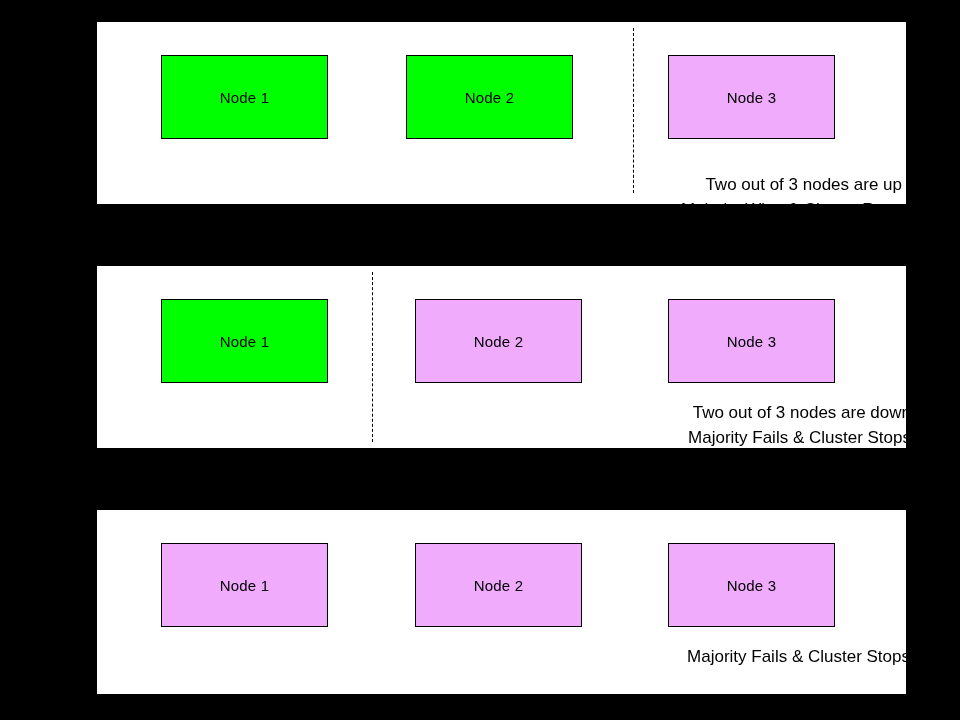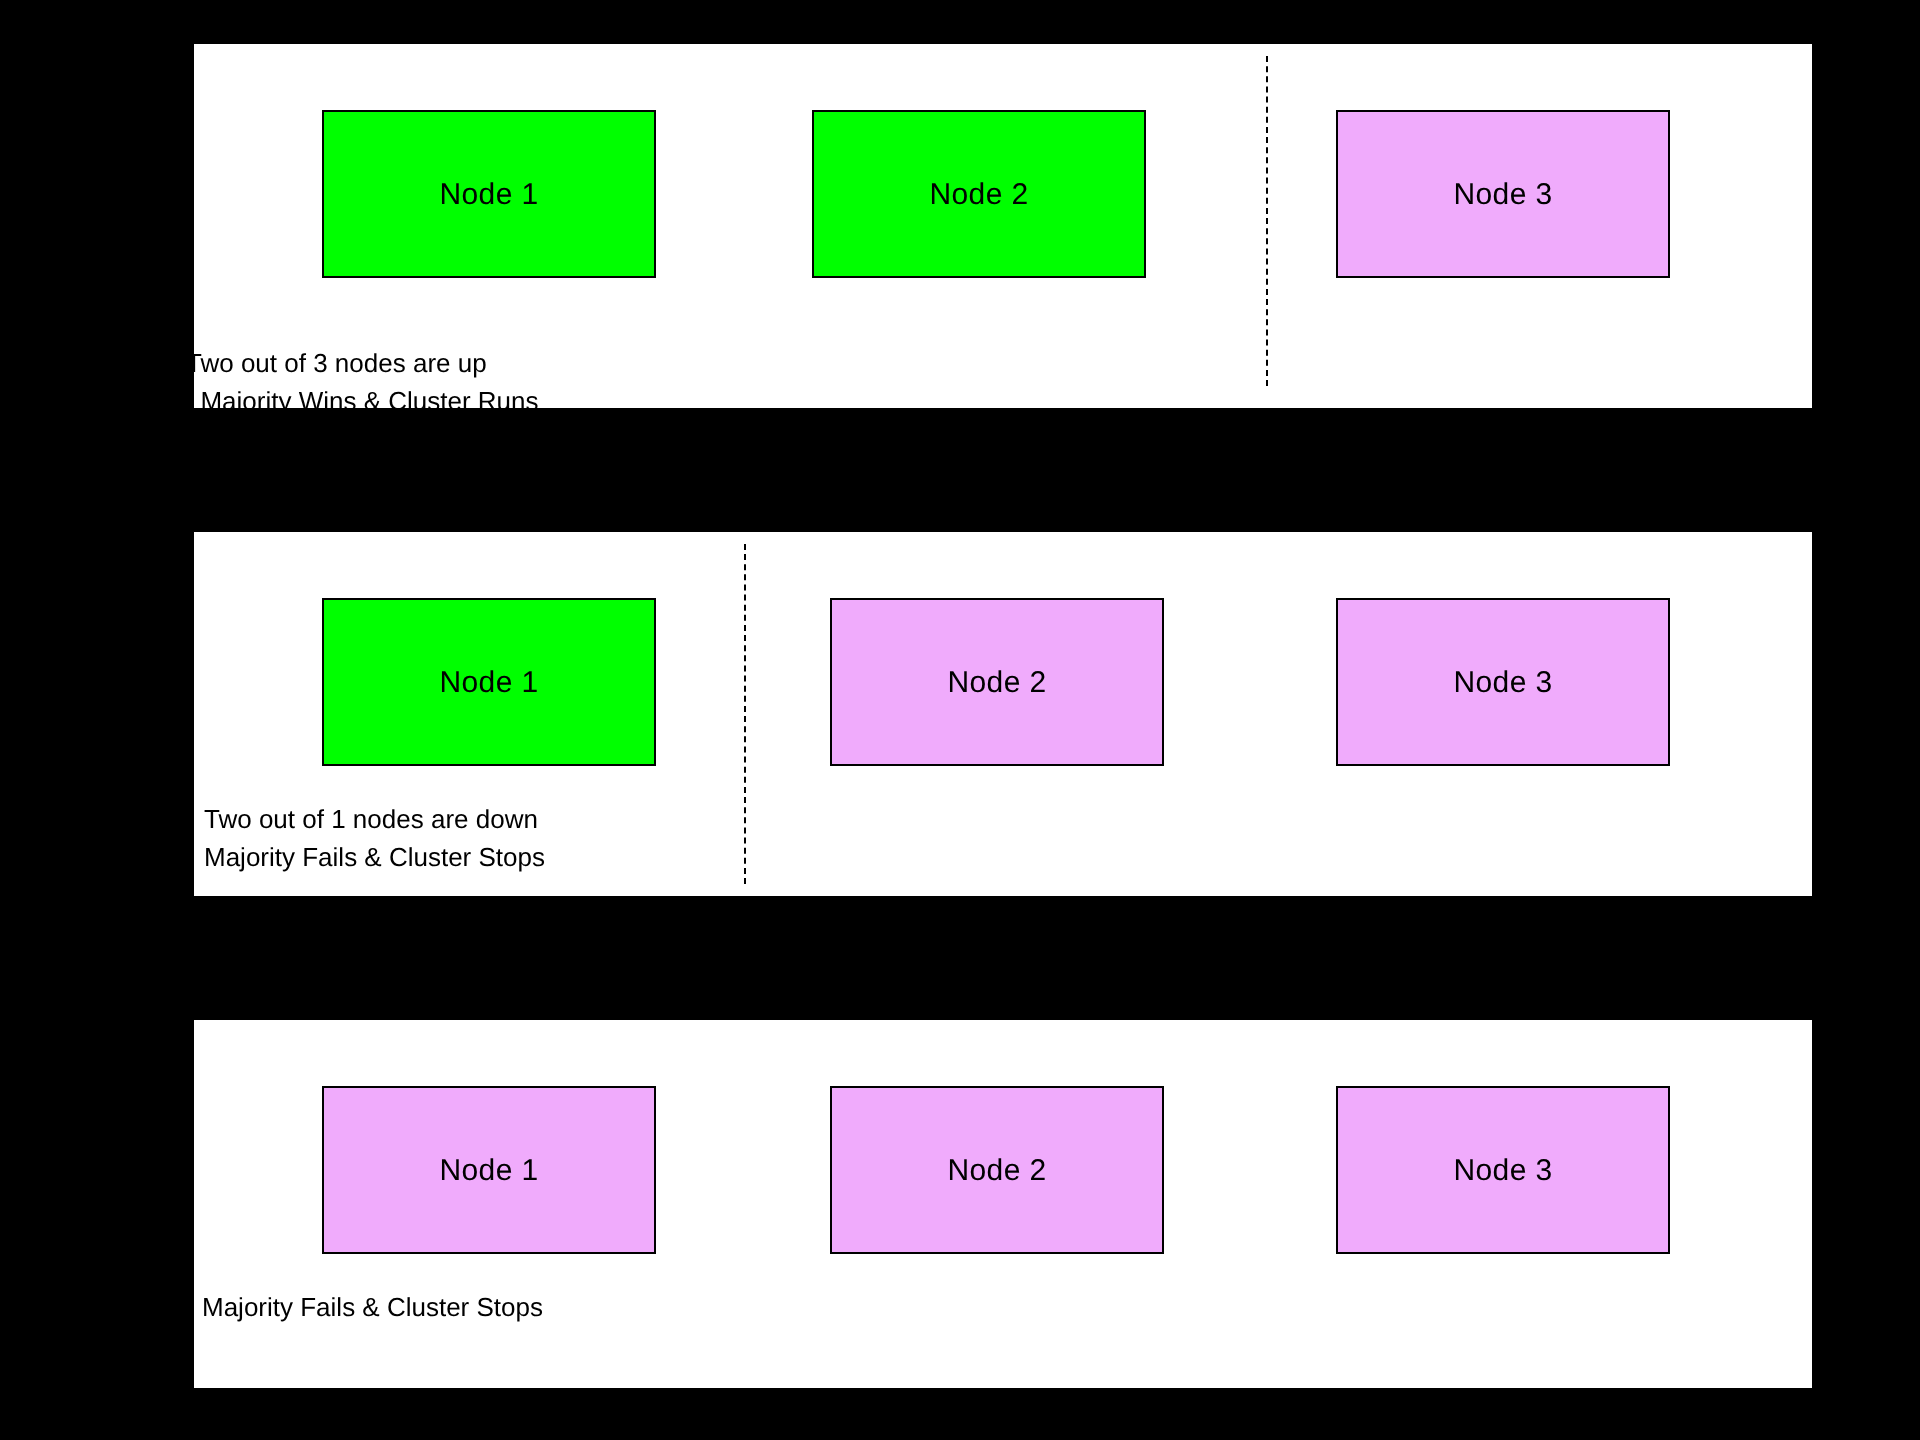--- a/index.html
+++ b/index.html
@@ -48,22 +48,22 @@
   .node-down { background: #f0abfc; }
 
   .divider {
     position: absolute;
     width: 0;
     border-left: 1px dashed #000000;
   }
 
   .caption {
     position: absolute;
-    text-align: left;
-    font-size: 13px;
+    text-align: right;
+    font-size: 17px;
     color: #000000;
     line-height: 1.48;
     white-space: nowrap;
   }
 </style>
 </head>
 <body>
 
 <div id="canvas">
 
@@ -100,21 +100,21 @@
       <span>Node 2</span>
     </div>
 
     <div class="node-box node-down" style="left:571px; top:33px;">
       <span>Node 3</span>
     </div>
 
     <div class="divider" style="left:275px; top:6px; height:170px;"></div>
 
     <div class="caption" style="left:0px; right:0px; top:134px; transform:translateX(5px);">
-      <div>Two out of 1 nodes are down</div>
+      <div>Two out of 3 nodes are down</div>
       <div>Majority Fails &amp; Cluster Stops</div>
     </div>
 
   </div>
 
   <div class="panel panel-3">
 
     <div class="node-box node-down" style="left:64px; top:33px;">
       <span>Node 1</span>
     </div>

